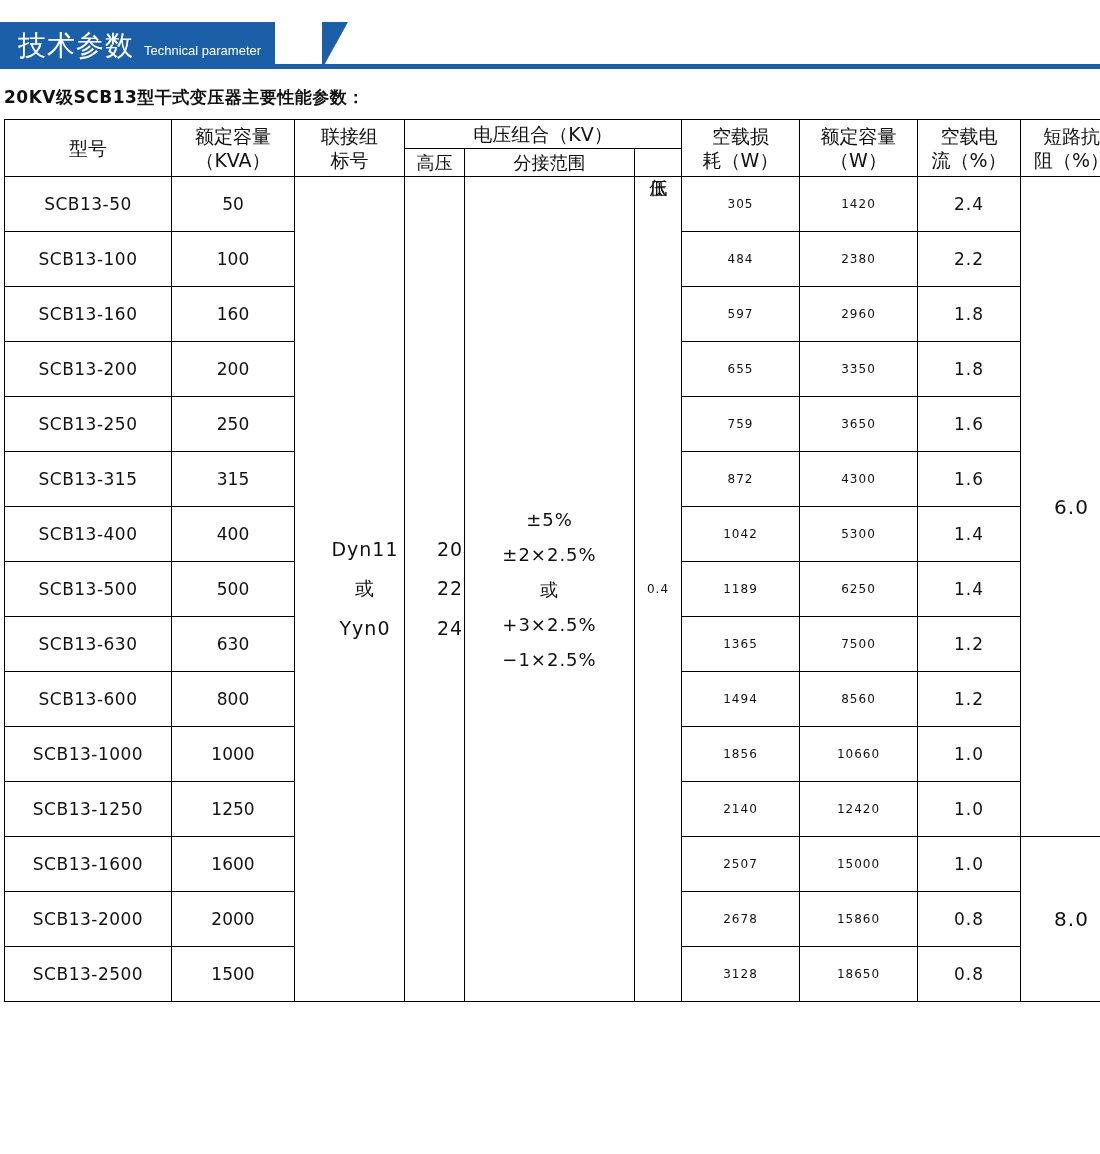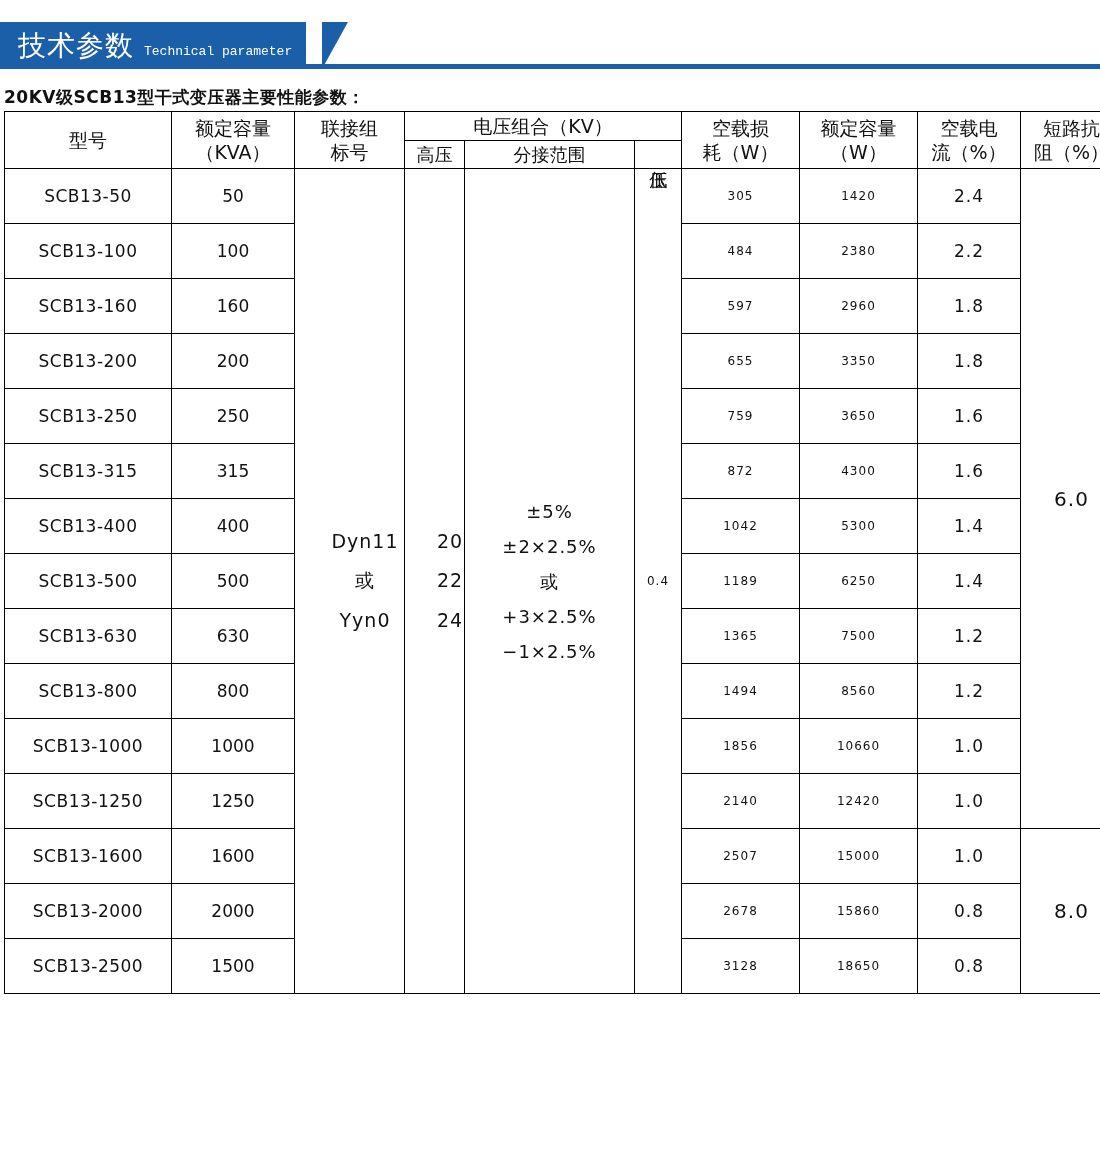--- a/index.html
+++ b/index.html
@@ -46,38 +46,38 @@
     color: #ffffff;
     font-size: 28px;
     letter-spacing: 1px;
     line-height: 47px;
     font-family: "DejaVu Sans", sans-serif;
   }
   .banner-tab-en {
     color: #ffffff;
     font-size: 13px;
     line-height: 47px;
-    font-family: Liberation Mono, monospace;
+    font-family: Liberation Sans, sans-serif;
   }
   .banner-tab-slant {
     position: absolute;
     top: 22px;
     left: 322px;
     width: 0;
     height: 0;
     border-top: 47px solid #1b5fa8;
     border-right: 26px solid transparent;
   }
 
   
   .subtitle {
     font-size: 17px;
     font-weight: bold;
     color: #111111;
-    margin: 8px 0 2px 4px;
+    margin: 8px 0 10px 4px;
     font-family: "DejaVu Sans", sans-serif;
     letter-spacing: 0.5px;
   }
 
   
   table.spec {
     border-collapse: collapse;
     margin-left: 4px;
     width: 1086px;
     table-layout: fixed;
@@ -295,21 +295,21 @@
 
     <tr>
       <td class="model">SCB13-630</td>
       <td class="cap">630</td>
       <td class="num">1365</td>
       <td class="num">7500</td>
       <td class="pct">1.2</td>
     </tr>
 
     <tr>
-      <td class="model">SCB13-800</td>
+      <td class="model">SCB13-600</td>
       <td class="cap">800</td>
       <td class="num">1494</td>
       <td class="num">8560</td>
       <td class="pct">1.2</td>
     </tr>
 
     <tr>
       <td class="model">SCB13-1000</td>
       <td class="cap">1000</td>
       <td class="num">1856</td>

